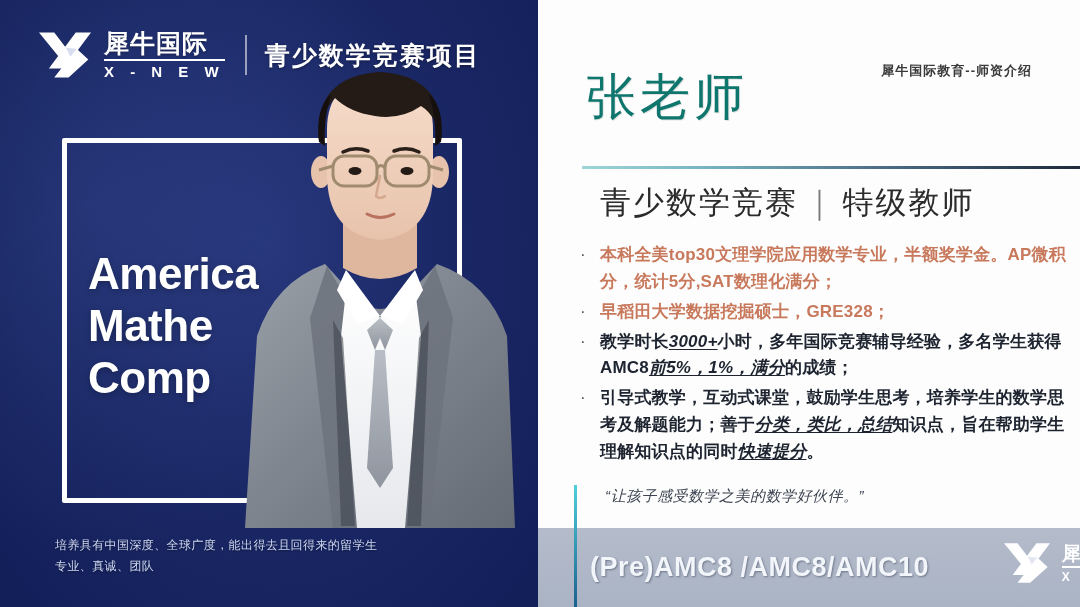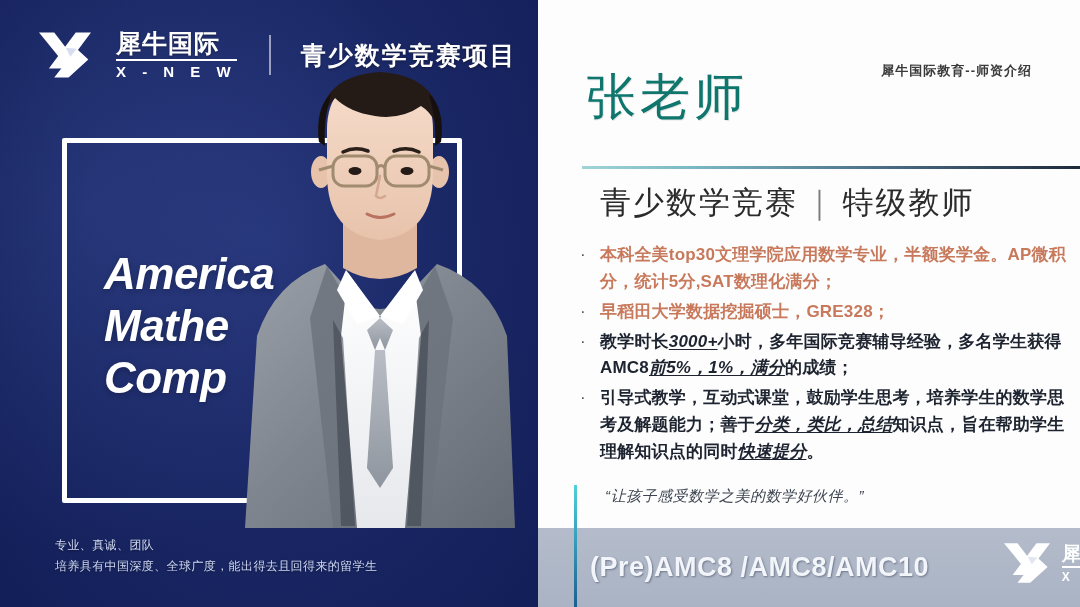--- a/index.html
+++ b/index.html
@@ -24,21 +24,21 @@
   }
   .left-panel::after{ 
     content:"";position:absolute;inset:0;
     background:radial-gradient(ellipse at 50% 40%, rgba(255,255,255,.05) 0%, rgba(0,0,0,.18) 100%);
     pointer-events:none;
   }
 
   
   .brand-row{
     position:absolute;left:36px;top:24px;height:62px;
-    display:flex;align-items:center;gap:12px;z-index:6;
+    display:flex;align-items:center;gap:0;z-index:6;
   }
   .x-mark{
     width:58px;height:52px;flex:0 0 58px;margin-right:10px;
     display:block;
   }
   .brand-text{display:flex;flex-direction:column;justify-content:center;line-height:1;}
   .brand-cn{
     color:#ffffff;font-size:25px;font-weight:bold;letter-spacing:1px;
     text-shadow:0 1px 2px rgba(0,0,0,.35);
   }
@@ -58,25 +58,24 @@
 
   
   .frame{
     position:absolute;left:62px;top:138px;width:400px;height:365px;
     border:5px solid #ffffff;border-radius:2px;
     box-sizing:border-box;z-index:2;
   }
 
   
   .bg-word{
-    position:absolute;left:104px;top:248px;z-index:3;
+    position:absolute;left:88px;top:248px;z-index:3;
     color:#ffffff;font-weight:bold;font-size:44px;line-height:1.18;
     letter-spacing:-0.5px;white-space:nowrap;
     text-shadow:0 2px 6px rgba(0,0,0,.25);
-    font-style:italic;
   }
 
   
   .portrait{
     position:absolute;left:215px;top:68px;width:330px;height:460px;z-index:4;
   }
   .portrait svg{display:block;width:100%;height:100%;}
 
   
   .slogan{
@@ -262,22 +261,22 @@
       <div class="brand-text">
         <div class="brand-cn">犀牛国际</div>
         <div class="brand-rule"></div>
         <div class="brand-en">X - N E W</div>
       </div>
       <div class="brand-sep"></div>
       <div class="brand-tag">青少数学竞赛项目</div>
     </div>
 
     <div class="slogan">
+      <div>培养具有中国深度、全球广度，能出得去且回得来的留学生</div>
       <div>专业、真诚、团队</div>
-      <div>培养具有中国深度、全球广度，能出得去且回得来的留学生</div>
     </div>
   </div>
 
   <div class="right-panel">
     <div class="page-kicker">犀牛国际教育--师资介绍</div>
     <div class="teacher-name">张老师</div>
     <div class="name-rule"></div>
     <div class="role-line">
       <span>青少数学竞赛</span><span class="bar">｜</span><span>特级教师</span>
     </div>

